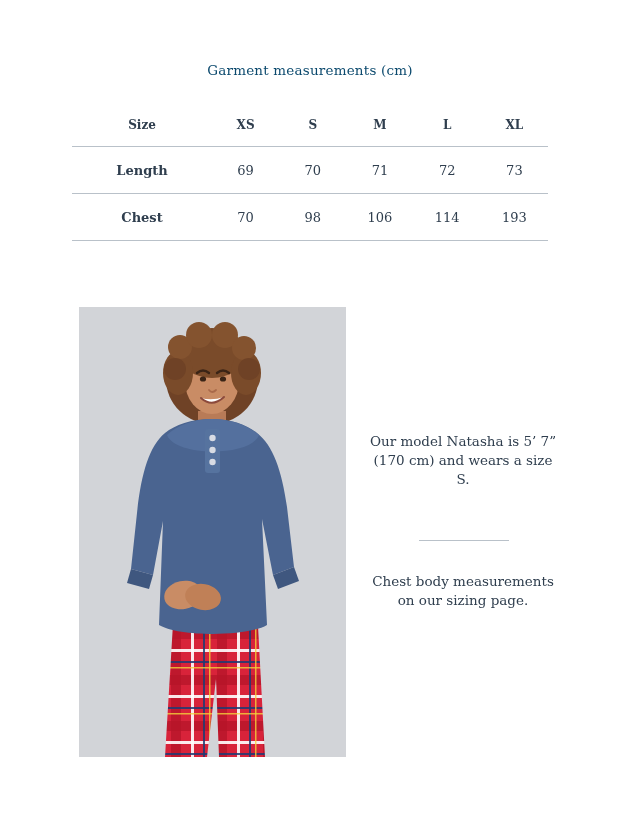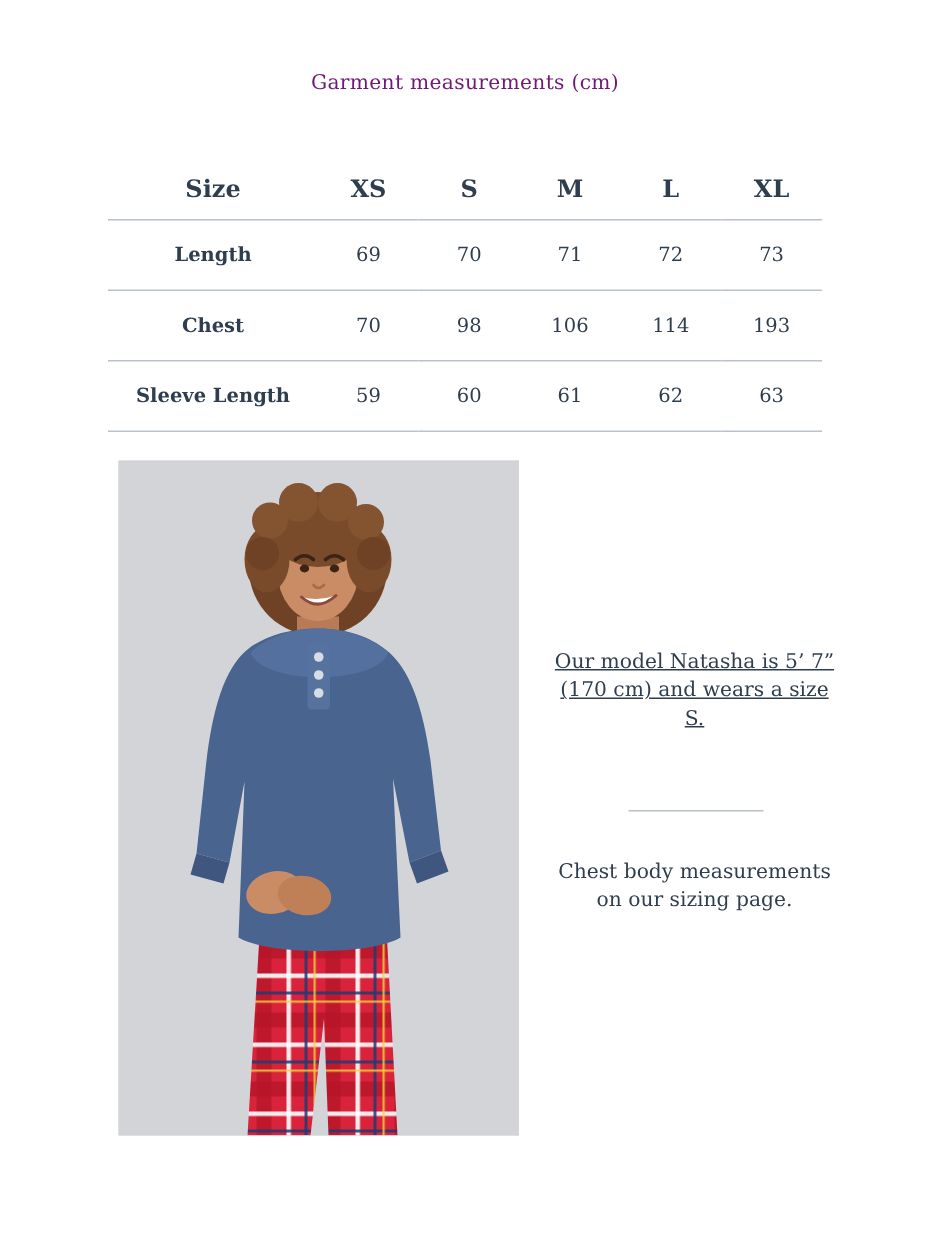--- a/index.html
+++ b/index.html
@@ -17,27 +17,27 @@
   }
 
   .page {
     position: absolute;
     inset: 0;
   }
 
   
   .title {
     position: absolute;
-    top: 47px;
+    top: 62px;
     left: 0;
     width: 620px;
     text-align: center;
     font-size: 13.5px;
     letter-spacing: 0.2px;
-    color: #701a75;
+    color: #0c4a6e;
   }
 
   
   .table-wrap {
     position: absolute;
     top: 104px;
     left: 72px;
     width: 476px;
   }
   table.size-table {
@@ -49,21 +49,21 @@
   table.size-table th,
   table.size-table td {
     padding: 0;
     height: 46px;
     vertical-align: middle;
     font-weight: normal;
     text-align: center;
   }
   table.size-table thead th {
     font-weight: bold;
-    font-size: 16px;
+    font-size: 12px;
     height: 42px;
   }
   table.size-table tbody tr {
     border-top: 1px solid #b9c1c9;
   }
   table.size-table tbody tr:last-child {
     border-bottom: 1px solid #b9c1c9;
   }
   table.size-table .rowhead {
     font-weight: bold;
@@ -87,21 +87,20 @@
   
   .model-note {
     position: absolute;
     left: 368px;
     top: 432px;
     width: 190px;
     text-align: center;
     font-size: 13.5px;
     line-height: 1.42;
     color: #2f3e4e;
-    text-decoration: underline;
   }
   .divider {
     position: absolute;
     left: 419px;
     top: 540px;
     width: 90px;
     height: 1px;
     background: #b9c1c9;
   }
   .find-note {
@@ -152,28 +151,20 @@
           <td>73</td>
         </tr>
         <tr>
           <td class="rowhead">Chest</td>
           <td>70</td>
           <td>98</td>
           <td>106</td>
           <td>114</td>
           <td>193</td>
         </tr>
-        <tr>
-          <td class="rowhead">Sleeve Length</td>
-          <td>59</td>
-          <td>60</td>
-          <td>61</td>
-          <td>62</td>
-          <td>63</td>
-        </tr>
       </tbody>
     </table>
   </div>
 
   <div class="photo">
     <svg width="267" height="450" viewBox="0 0 267 450" xmlns="http://www.w3.org/2000/svg">
       <defs>
         <pattern id="tartan" x="0" y="0" width="46" height="46" patternUnits="userSpaceOnUse">
           <rect width="46" height="46" fill="#d8233a"></rect>
           <rect x="0" y="0" width="46" height="10" fill="#b51428" opacity="0.75"></rect>

